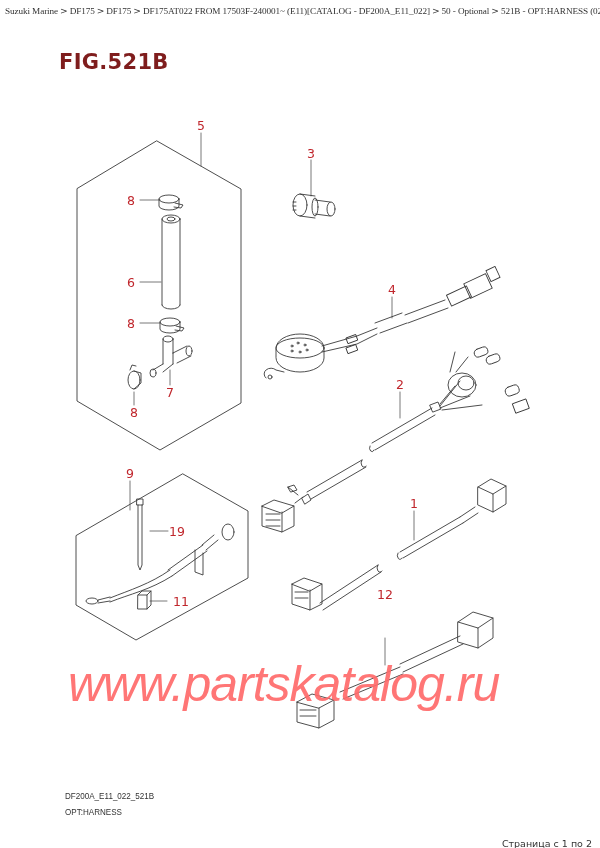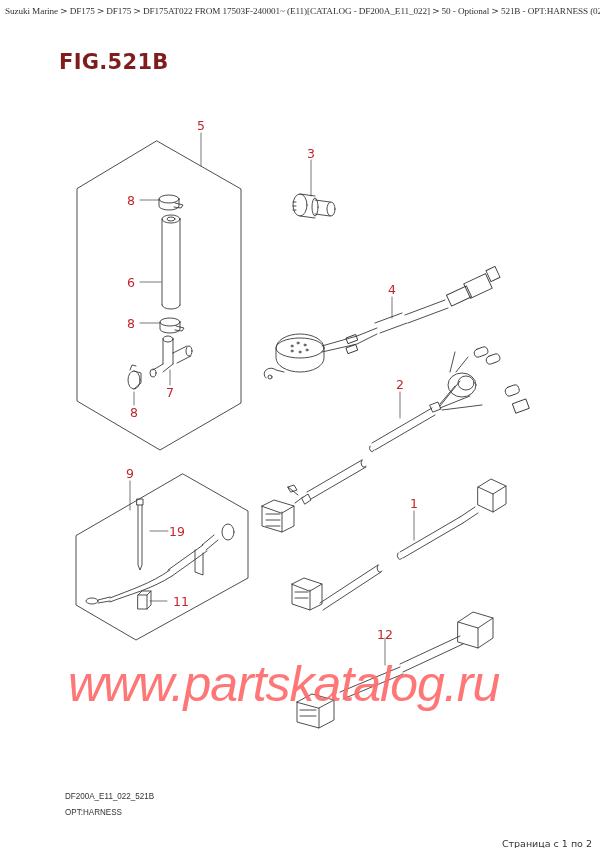--- a/index.html
+++ b/index.html
@@ -173,21 +173,21 @@
     <path d="M138,595 l4,-4 h9 v14 l-4,4 h-9 z"></path>
     <path d="M138,595 h9 v14 M147,595 l4,-4"></path>
   </g>
 </svg>
 
 <div class="lbl" style="left:197px;top:118px;">5</div>
 <div class="lbl" style="left:307px;top:146px;">3</div>
 <div class="lbl" style="left:388px;top:282px;">4</div>
 <div class="lbl" style="left:396px;top:377px;">2</div>
 <div class="lbl" style="left:410px;top:496px;">1</div>
-<div class="lbl" style="left:377px;top:627px;">12</div>
+<div class="lbl" style="left:377px;top:587px;">12</div>
 <div class="lbl" style="left:127px;top:193px;">8</div>
 <div class="lbl" style="left:127px;top:275px;">6</div>
 <div class="lbl" style="left:127px;top:316px;">8</div>
 <div class="lbl" style="left:166px;top:385px;">7</div>
 <div class="lbl" style="left:130px;top:405px;">8</div>
 <div class="lbl" style="left:126px;top:466px;">9</div>
 <div class="lbl" style="left:169px;top:524px;">19</div>
 <div class="lbl" style="left:173px;top:594px;">11</div>
 
 <div class="watermark">www.partskatalog.ru</div>

